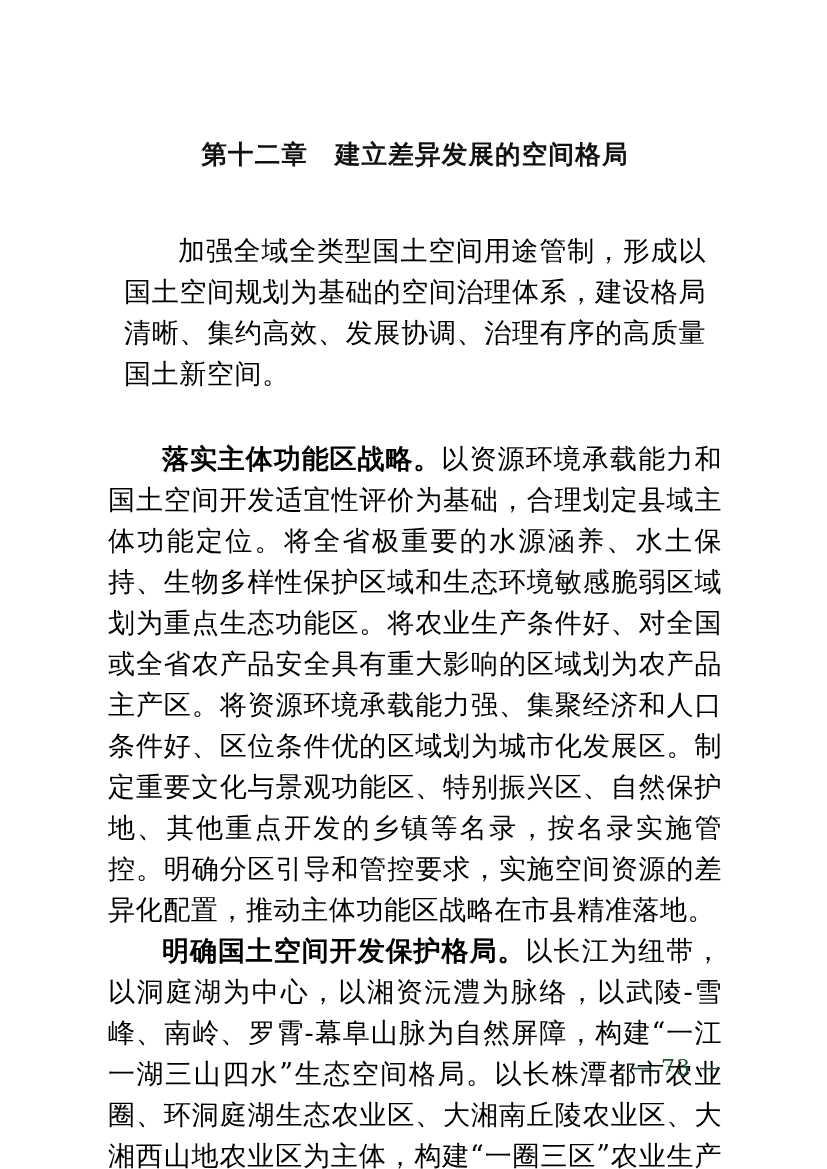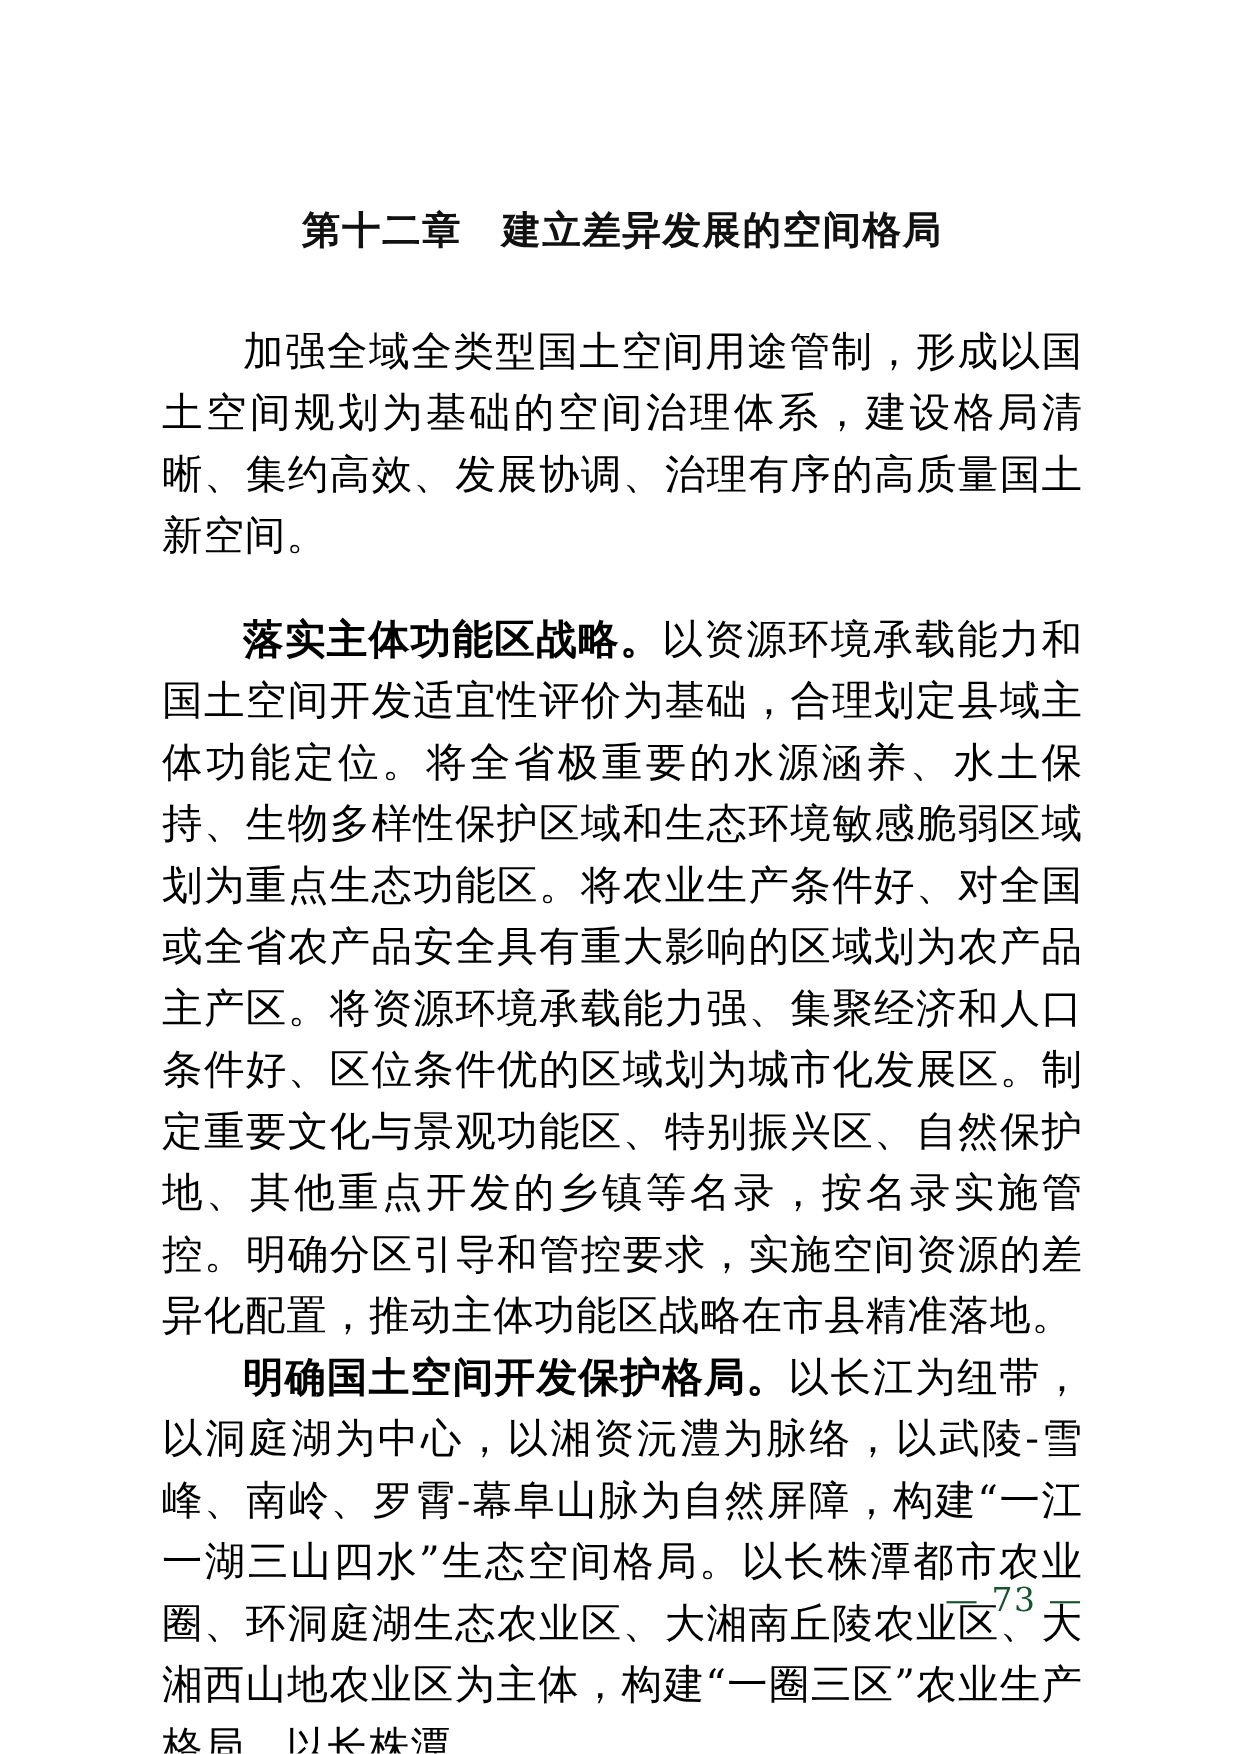--- a/index.html
+++ b/index.html
@@ -46,21 +46,21 @@
     color: #111111;
     white-space: pre;
   }
 
   .intro-para {
     font-size: 27px;
     line-height: 41px;
     text-align: justify;
     text-align-last: left;
     text-justify: inter-ideograph;
-    margin: 0;
+    margin: 16px;
     padding-top: 40px;
     text-indent: 54px;
     letter-spacing: 0.6px;
     font-family: "DejaVu Serif", "Liberation Serif", serif;
   }
 
   .section-title {
     text-align: center;
     font-size: 25.5px;
     font-weight: 700;

